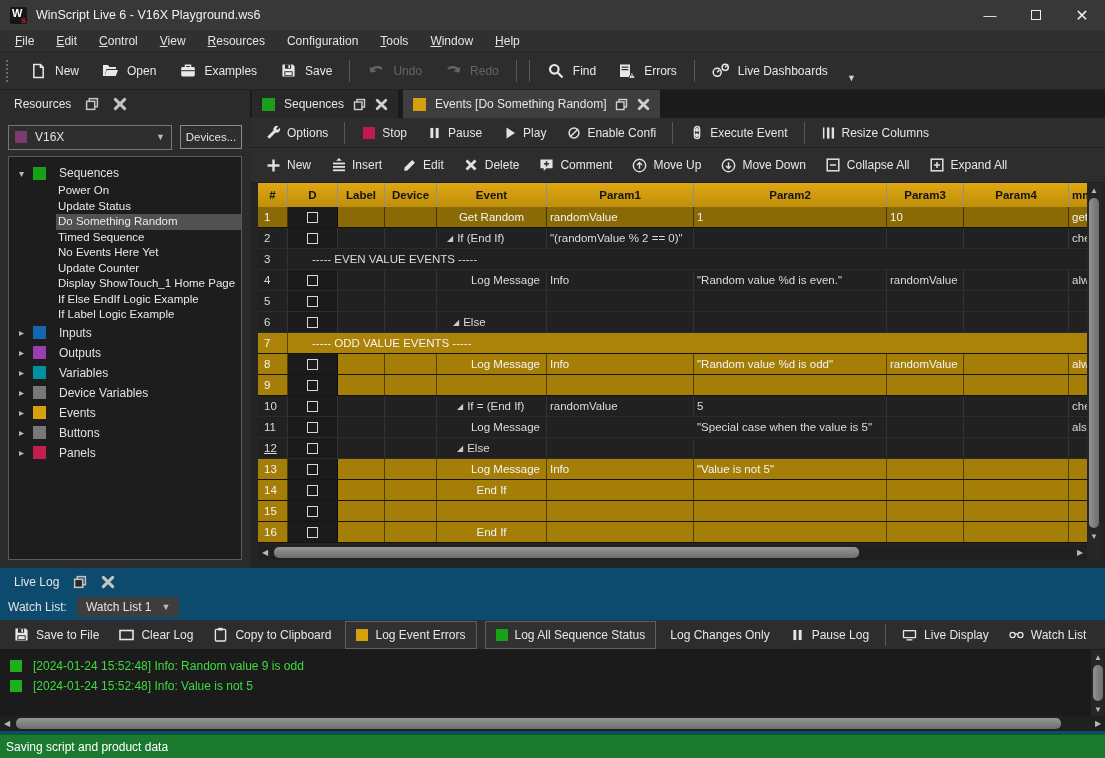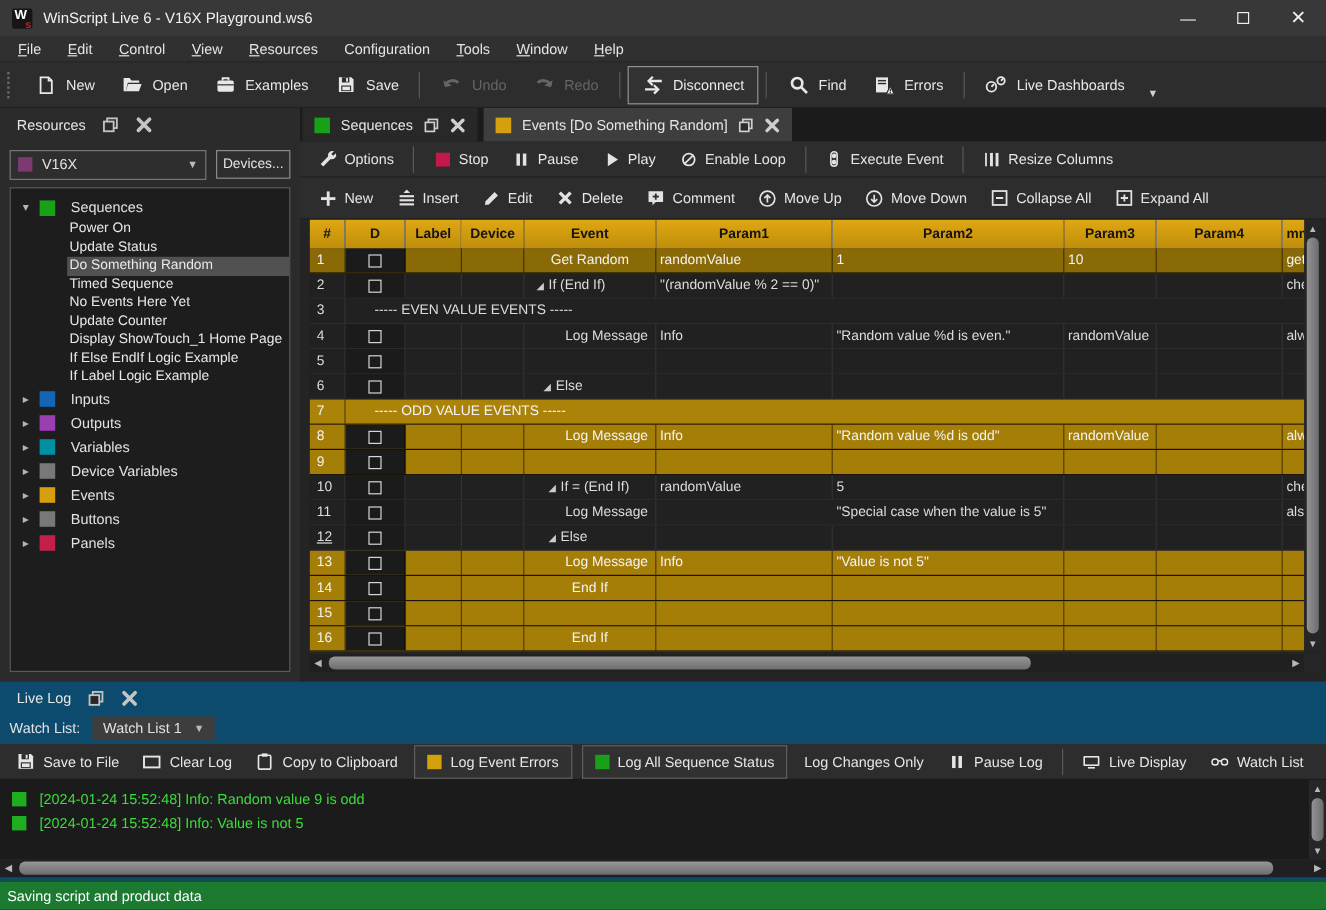--- a/index.html
+++ b/index.html
@@ -192,31 +192,20 @@
       <div class="tbtn disabled">
         <span class="ic">
           <svg width="17" height="15" viewBox="0 0 17 15">
             <path d="M14 8C13 4.5 6.5 2.5 3 6" fill="none" stroke="currentColor" stroke-width="2.4"></path>
             <path d="M15 3v6H9z" fill="currentColor" transform="rotate(14 12 6)"></path>
           </svg>
         </span>
         <span>Redo</span>
       </div>
       <div class="sep"></div>
-      <div class="tbtn hilite">
-        <span class="ic">
-          <svg width="17" height="16" viewBox="0 0 16 16" fill="none" stroke="currentColor" stroke-width="1.9">
-            <path d="M15 4.5H4.5"></path>
-            <path d="M7.5 1L4 4.5 7.5 8"></path>
-            <path d="M1 11.5h10.5"></path>
-            <path d="M8.5 8l3.5 3.5L8.5 15"></path>
-          </svg>
-        </span>
-        <span>Disconnect</span>
-      </div>
       <div class="sep"></div>
       <div class="tbtn">
         <span class="ic">
           <svg width="16" height="16" viewBox="0 0 16 16" fill="none" stroke="currentColor" stroke-width="2.2">
             <circle cx="6.3" cy="6.3" r="4.3"></circle>
             <line x1="9.8" y1="9.8" x2="14.5" y2="14.5"></line>
           </svg>
         </span>
         <span>Find</span>
       </div>
@@ -392,21 +381,21 @@
           </span>
           <span>Play</span>
         </div>
         <div class="sbtn">
           <span class="ic">
             <svg width="14" height="14" viewBox="0 0 16 16" fill="none" stroke="currentColor" stroke-width="1.7">
               <circle cx="8" cy="8" r="5.6"></circle>
               <line x1="3.4" y1="12.6" x2="12.6" y2="3.4"></line>
             </svg>
           </span>
-          <span>Enable Loop</span>
+          <span>Enable Confi</span>
         </div>
         <div class="sep"></div>
         <div class="sbtn">
           <span class="ic">
             <svg width="12" height="15" viewBox="0 0 16 18" fill="none" stroke="currentColor" stroke-width="1.8">
               <rect x="4.5" y="1" width="7" height="16" rx="3.5"></rect>
               <circle cx="8" cy="5.5" r="1.7" fill="currentColor"></circle>
               <circle cx="8" cy="12.5" r="1.7" fill="currentColor"></circle>
             </svg>
           </span>

